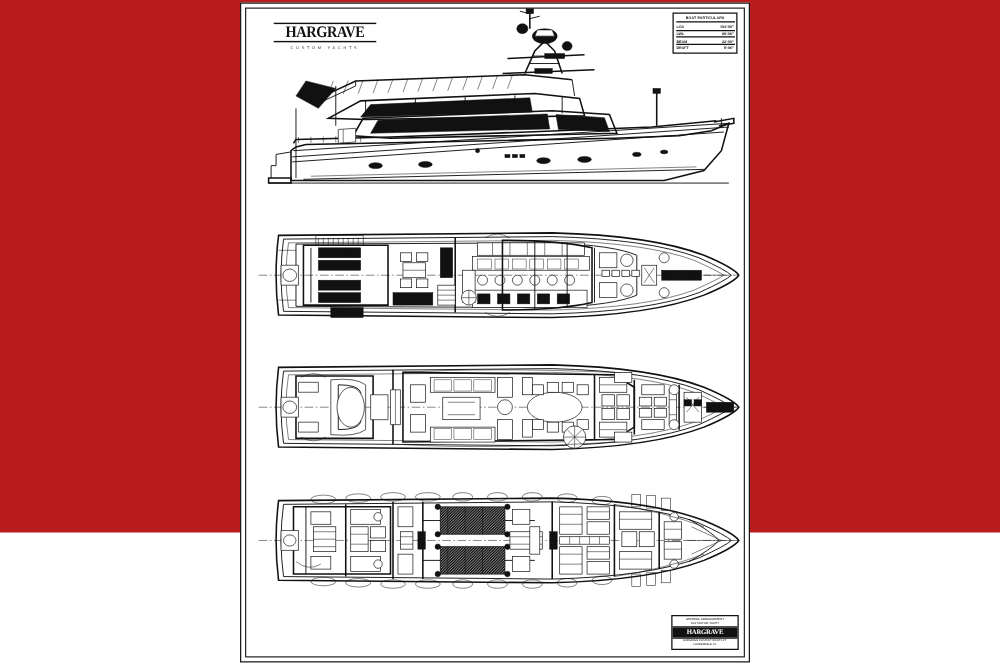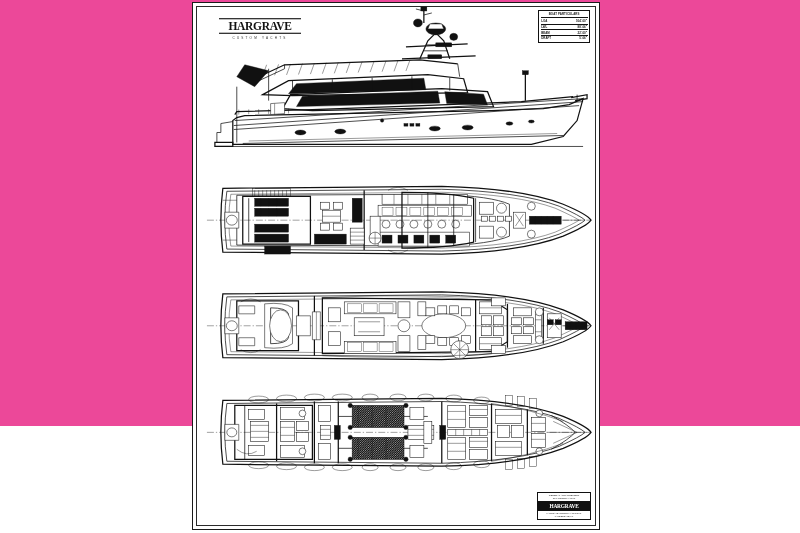--- a/index.html
+++ b/index.html
@@ -1,18 +1,18 @@
 <!DOCTYPE html>
 <html><head>
 <meta charset="utf-8">
 <style>
   html,body{margin:0;padding:0;background:#ffffff;}
   body{width:800px;height:533px;overflow:hidden;
        font-family:"Liberation Sans",sans-serif;}
-  #stage{position:relative;width:800px;height:426px;background:#ec4899;}
+  #stage{position:relative;width:800px;height:426px;background:#b91c1c;}
   #sheet{position:absolute;left:192px;top:2px;width:408px;height:528px;
          background:#ffffff;border:1.2px solid #1a1a1a;box-sizing:border-box;}
   #sheetInner{position:absolute;left:3px;top:3px;right:3px;bottom:3px;
               border:0.6px solid #2a2a2a;box-sizing:border-box;}
   .svgfull{position:absolute;left:0;top:0;width:100%;height:100%;}
   
   #logoBlock{position:absolute;left:26px;top:16px;width:82px;height:20px;}
   #logoWord{font-family:"Liberation Serif",serif;font-weight:bold;
             font-size:11.5px;letter-spacing:-0.3px;color:#111;
             text-align:center;line-height:12px;

